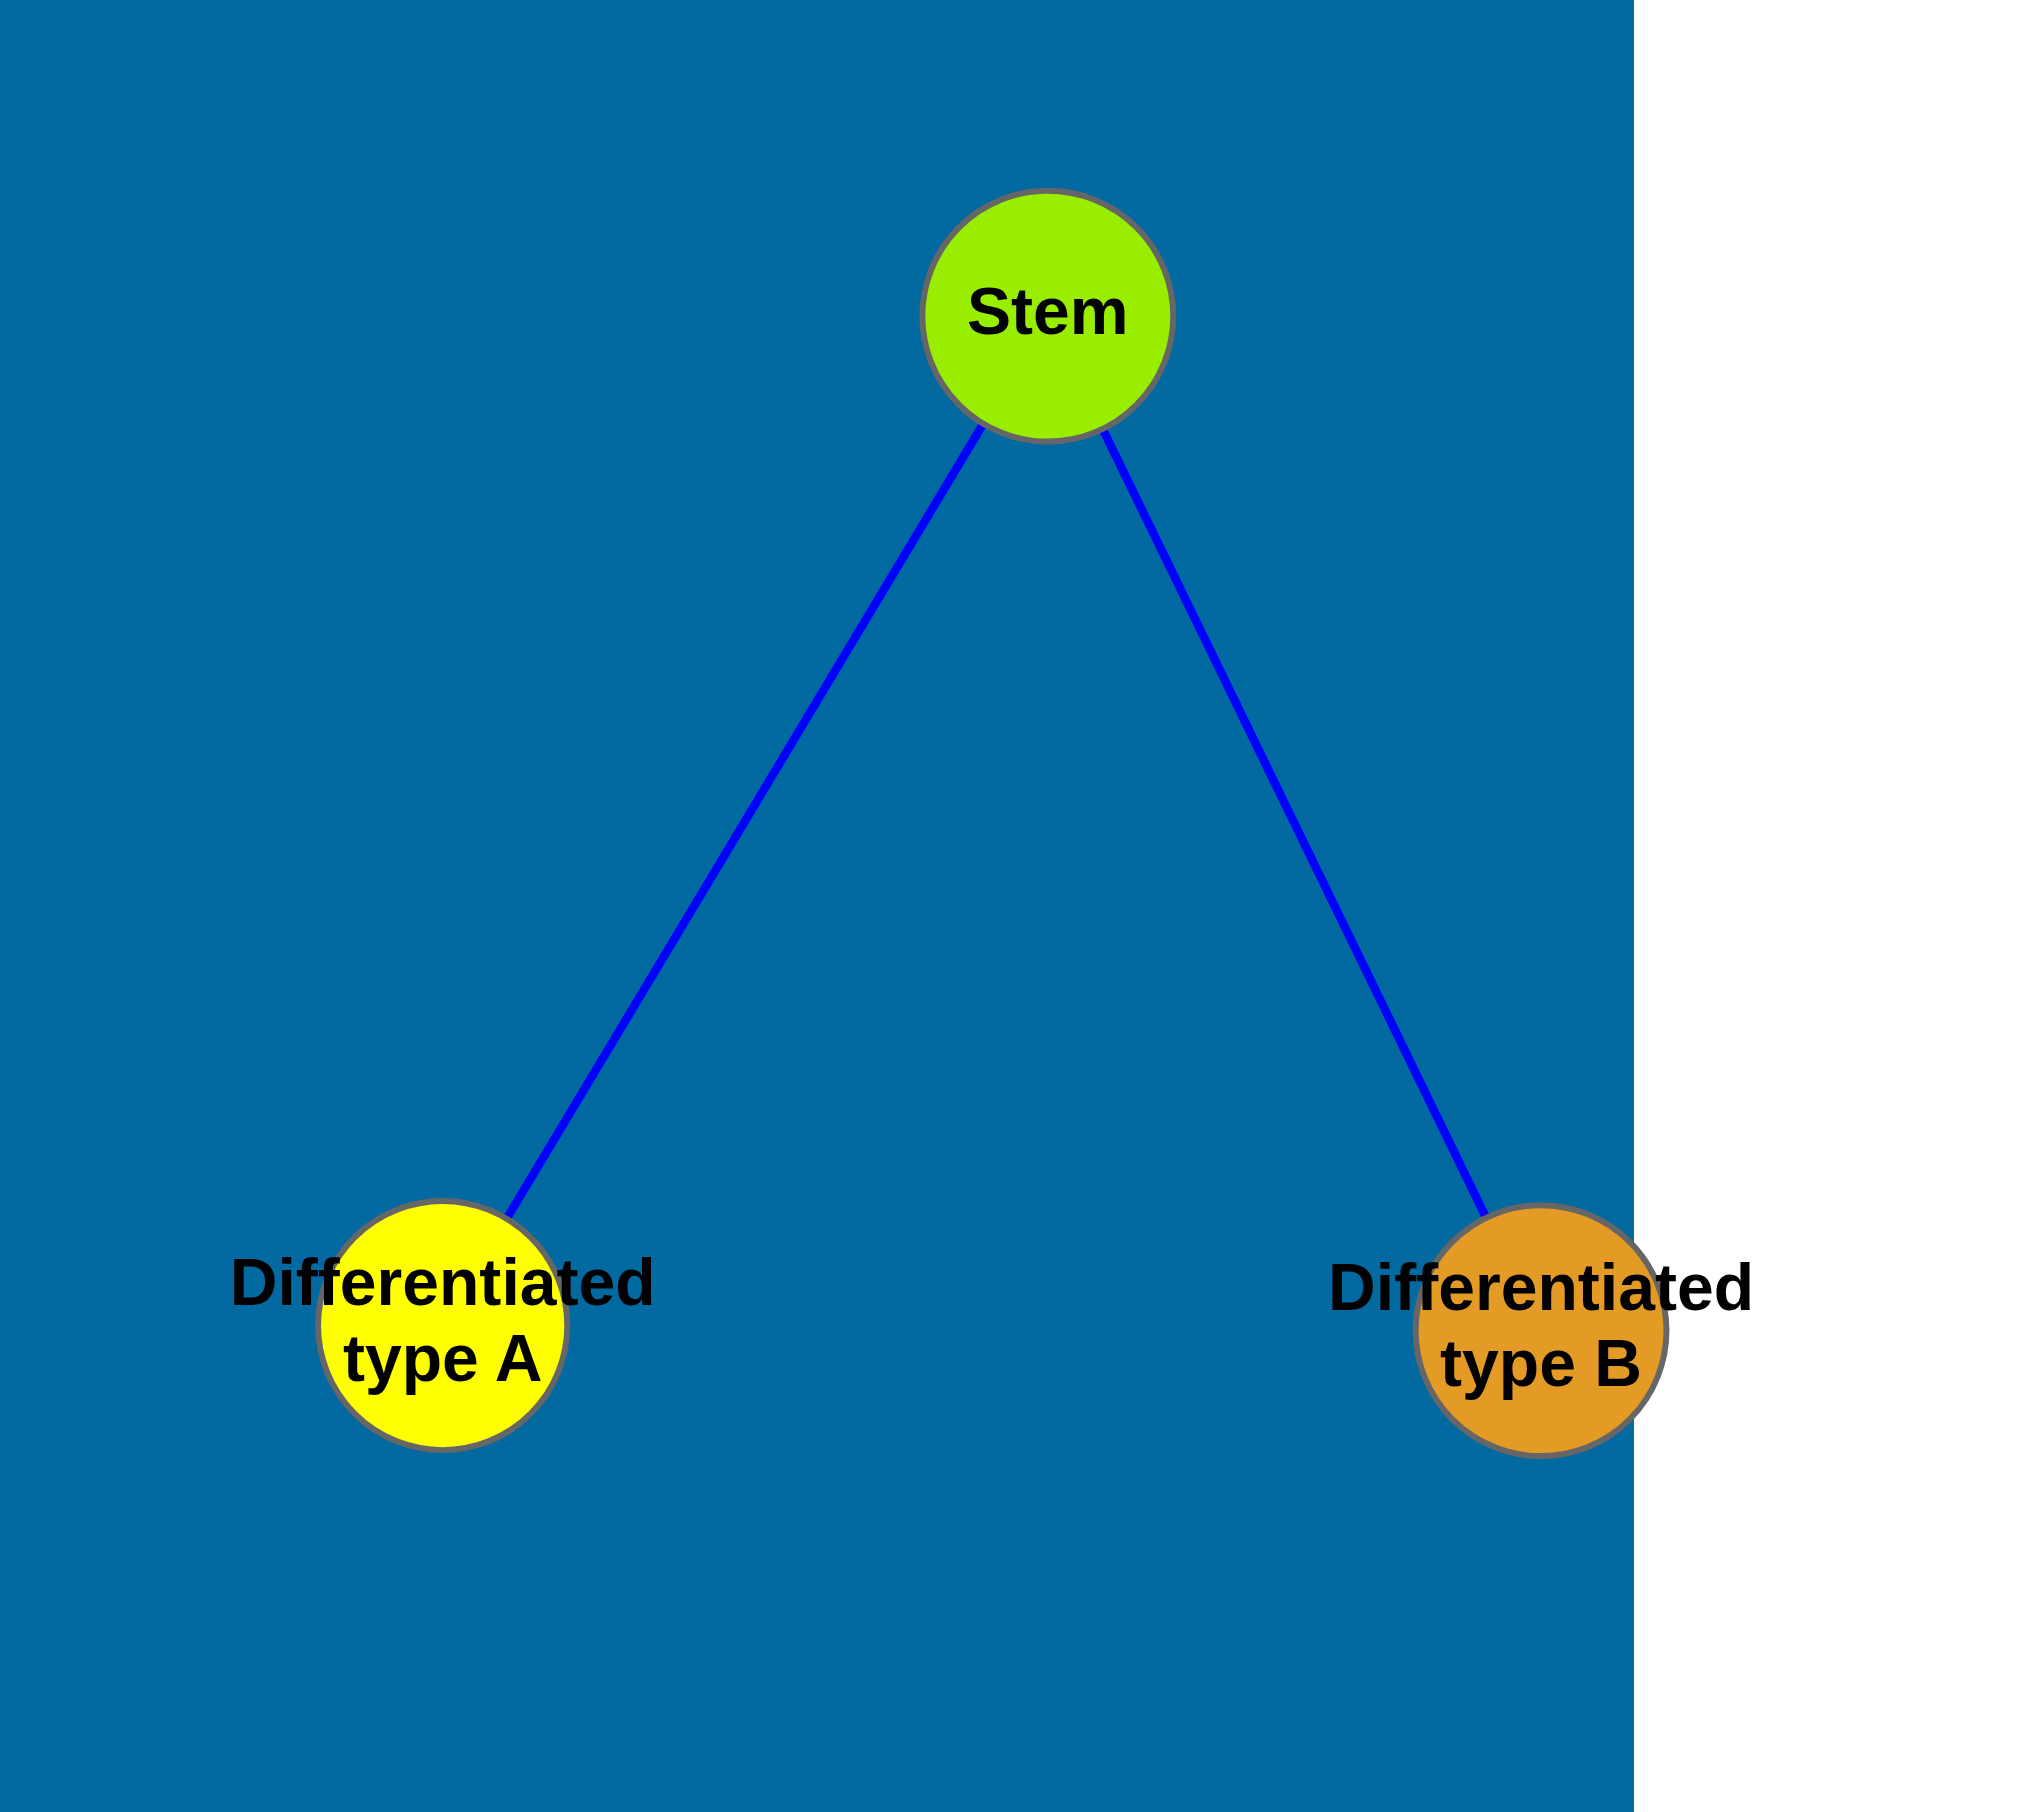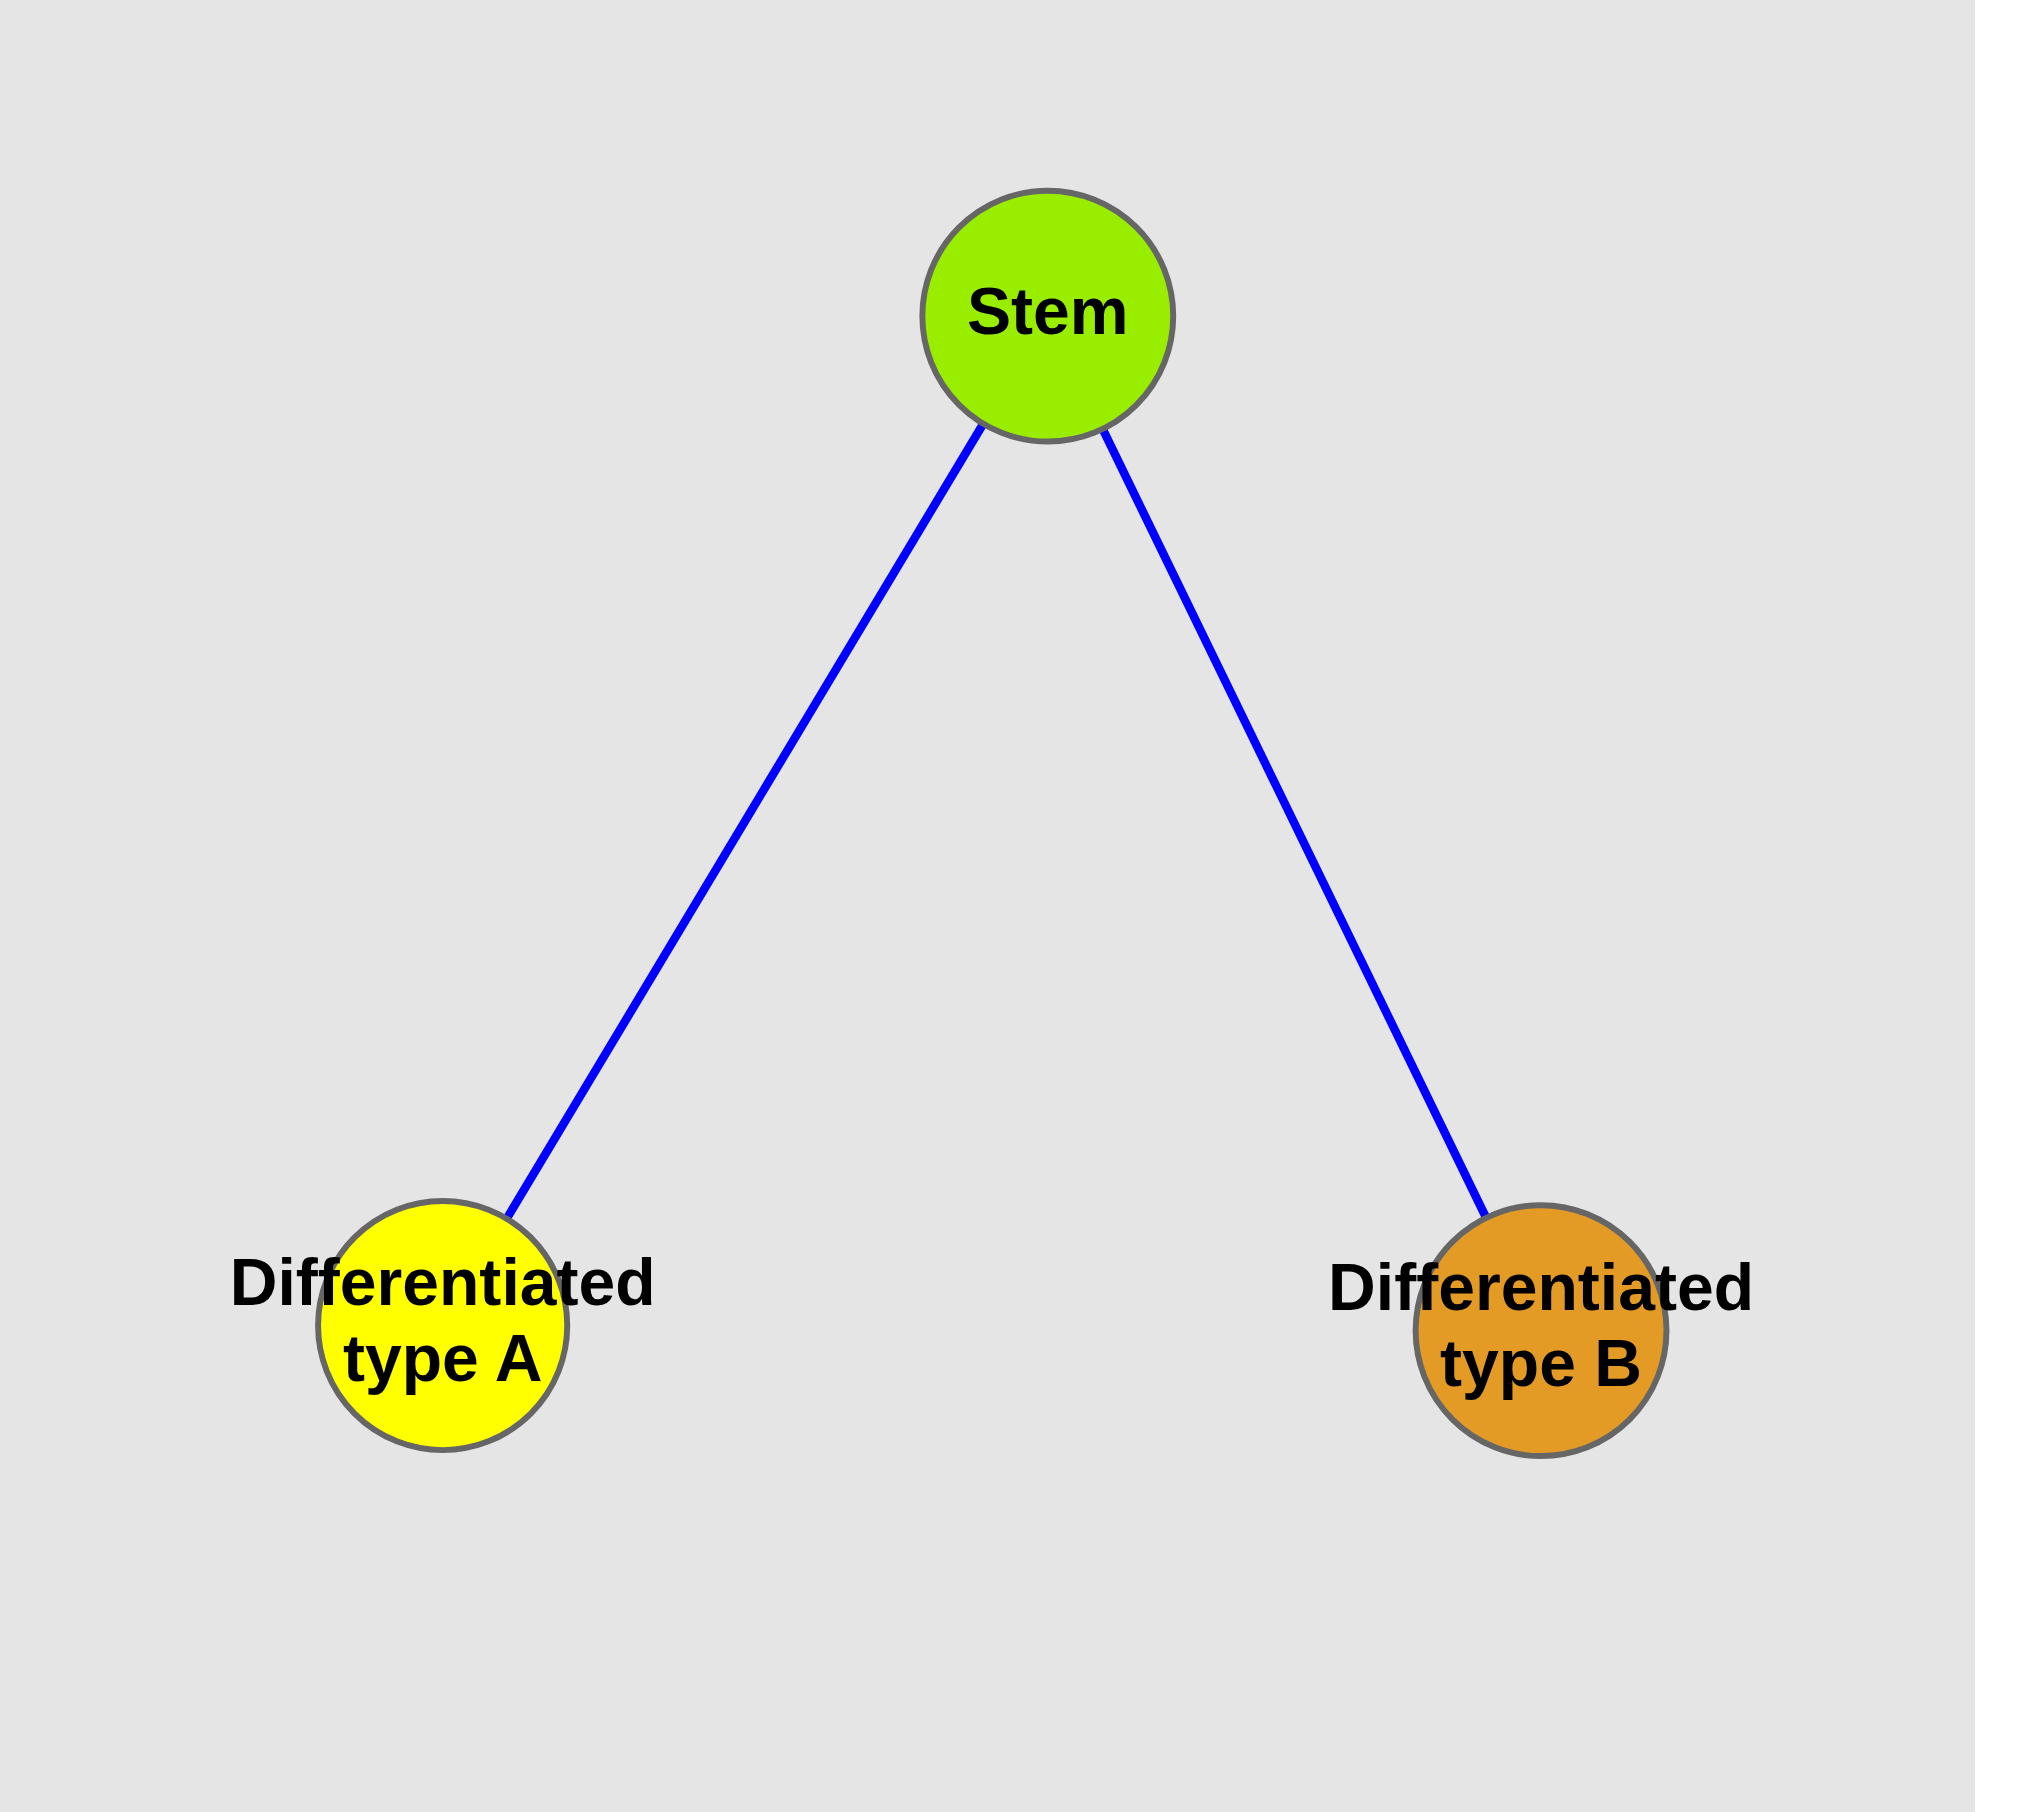--- a/index.html
+++ b/index.html
@@ -8,23 +8,23 @@
     padding: 0;
   }
   body {
     width: 2021px;
     height: 1812px;
     overflow: hidden;
     font-family: "Liberation Sans", sans-serif;
   }
   #canvas {
     position: relative;
-    width: 1975px;
+    width: 1634px;
     height: 1812px;
-    background: #e5e5e5;
+    background: #0369a1;
   }
   #graph-svg {
     position: absolute;
     left: 0;
     top: 0;
     width: 2021px;
     height: 1812px;
     display: block;
   }
   .node-label {

